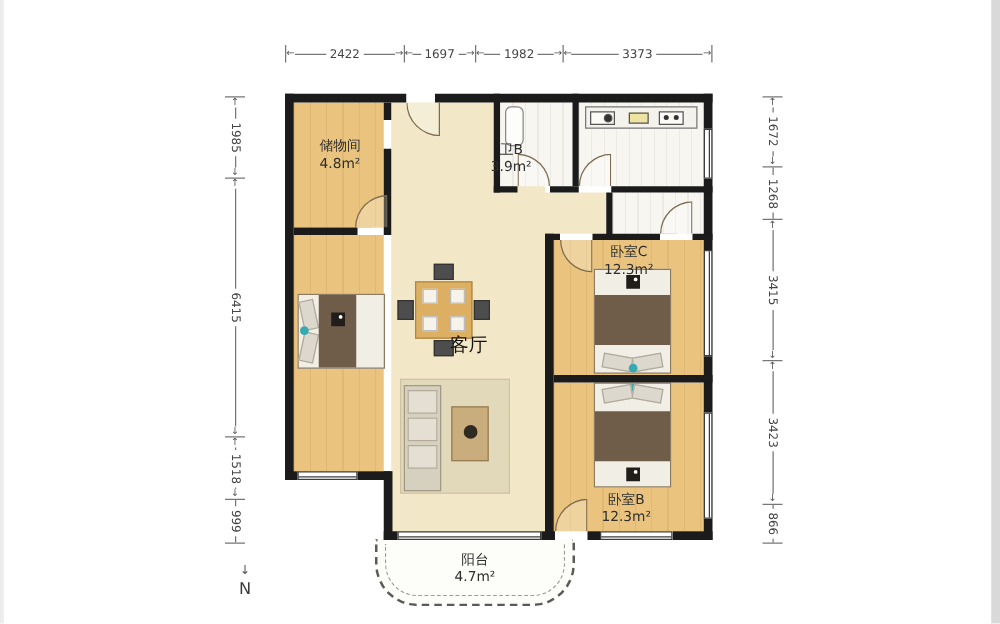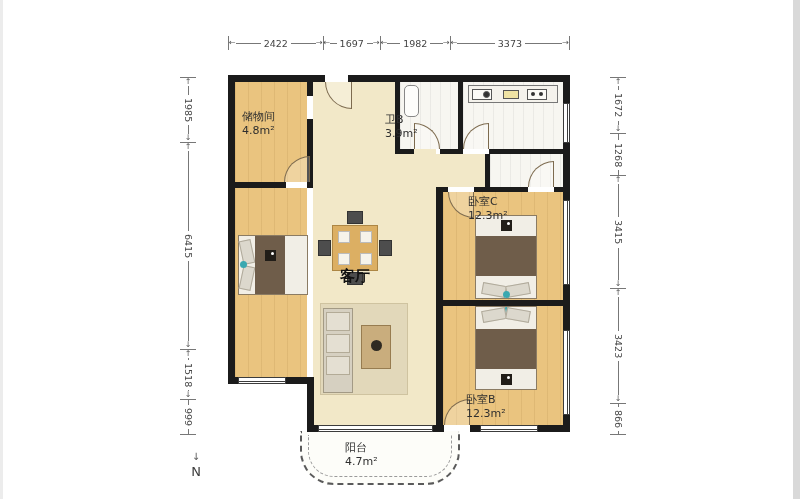--- a/index.html
+++ b/index.html
@@ -30,23 +30,23 @@
   .beige{background:#f2e8c8;}
   .whiteroom{background:#f7f6f1;background-image:repeating-linear-gradient(90deg,rgba(0,0,0,.05) 0 1px,transparent 1px 10px);}
   .w{position:absolute;background:#1b1b1b;z-index:4;}
   .win{position:absolute;background:#fff;border:1px solid #3c3c3c;z-index:5;box-sizing:border-box;}
   .winh::after{content:"";position:absolute;left:0;right:0;top:50%;height:1px;background:#3c3c3c;}
   .winv::after{content:"";position:absolute;top:0;bottom:0;left:50%;width:1px;background:#3c3c3c;}
   .door{position:absolute;z-index:6;border:0 solid #7d6b4f;box-sizing:border-box;background:rgba(255,255,255,.25);}
   .door.bl{border-left-width:1px;border-bottom-width:1px;border-right-width:1px;border-bottom-left-radius:100% 100%;}
   .door.tl{border-left-width:1px;border-top-width:1px;border-right-width:1px;border-top-left-radius:100% 100%;}
   .door.tr{border-right-width:1px;border-top-width:1px;border-left-width:1px;border-top-right-radius:100% 100%;}
-  .lbl{position:absolute;z-index:7;text-align:left;font-size:11px;line-height:1.3;color:#2e2e2e;white-space:nowrap;}
+  .lbl{position:absolute;z-index:7;text-align:center;font-size:11px;line-height:1.3;color:#2e2e2e;white-space:nowrap;}
   .lbl .nm,.lbl .ar{display:block;}
-  .lbl-living{font-size:15px;font-weight:bold;color:#111;}
+  .lbl-living{font-size:15px;font-weight:normal;color:#111;}
 
   
   .fu{position:absolute;z-index:3;box-sizing:border-box;}
   .rug{background:#e2d8ba;border:1px solid #cfc3a0;z-index:2;}
   .sofa{background:#d6d0c1;border:1px solid #a39a85;}
   .sofa i{display:block;margin:3px 2px;height:17px;background:#e4dfd2;border:1px solid #b3ab97;}
   .ctable{background:#c9ad7d;border:1px solid #977c50;}
   .ctable::after{content:"";position:absolute;left:9px;top:14px;width:11px;height:11px;border-radius:50%;background:#2f2a22;}
   .dtable{background:#dcaf63;border:1px solid #ad8644;}
   .plate{position:absolute;width:10px;height:10px;background:#f6f3ea;border:1px solid #bbb;}

